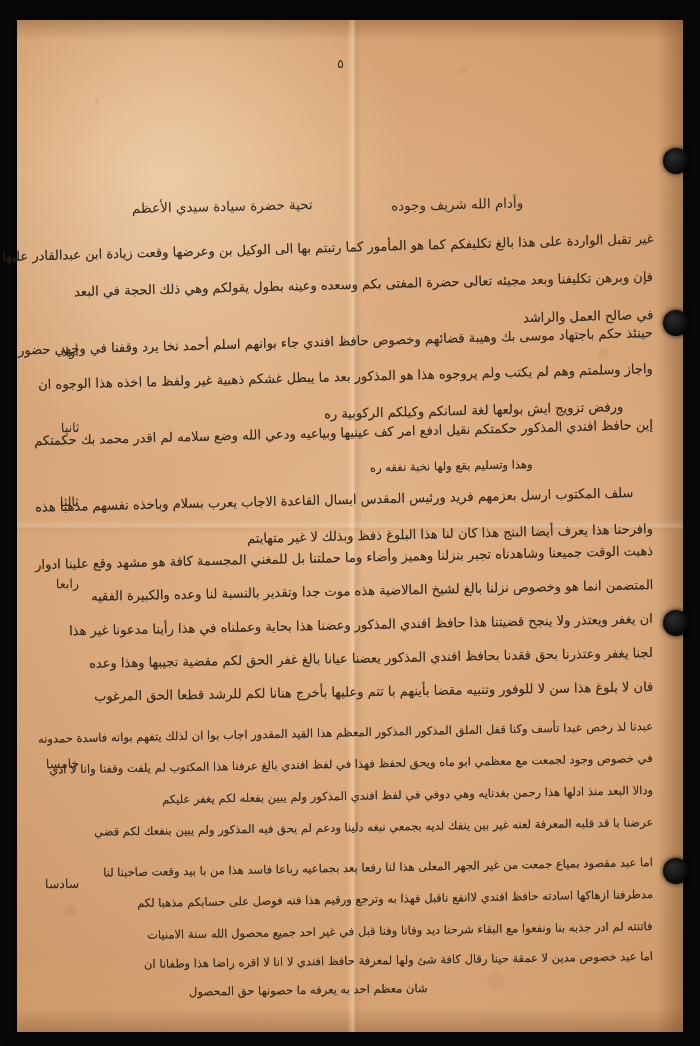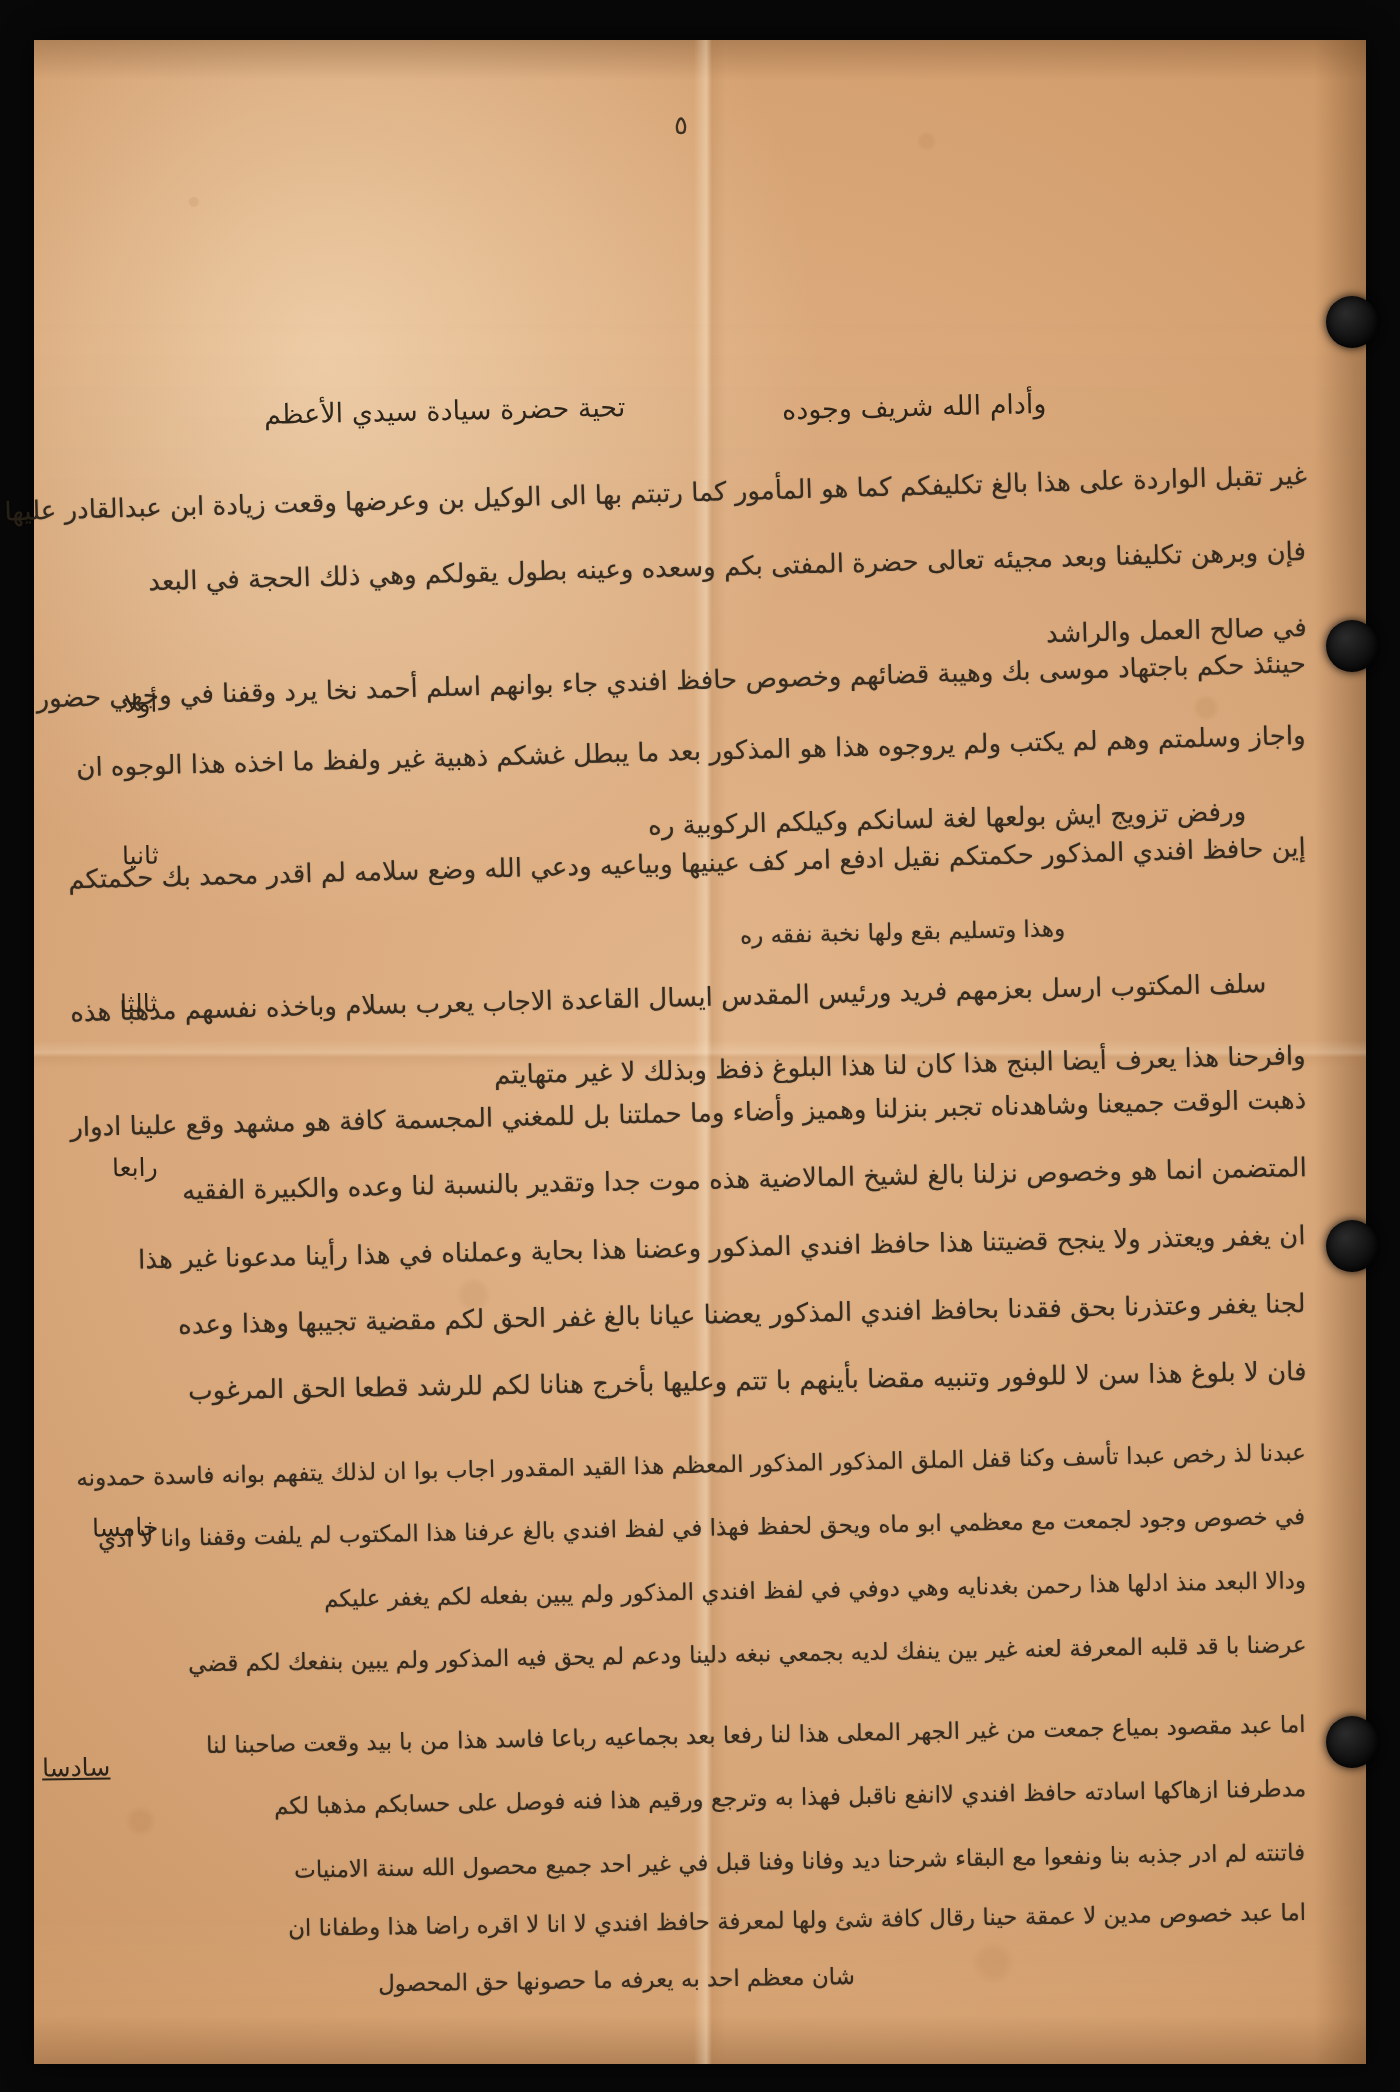--- a/index.html
+++ b/index.html
@@ -227,21 +227,21 @@
     <div class="ink-line" style="right:30px; top:592px; transform:rotate(-1.2deg);">ان يغفر ويعتذر ولا ينجح قضيتنا هذا حافظ افندي المذكور وعضنا هذا بحاية وعملناه في هذا رأينا مدعونا غير هذا</div>
     <div class="ink-line" style="right:30px; top:626px; transform:rotate(-1.1deg);">لجنا يغفر وعتذرنا بحق فقدنا بحافظ افندي المذكور يعضنا عيانا بالغ غفر الحق لكم مقضية تجيبها وهذا وعده</div>
     <div class="ink-line" style="right:30px; top:660px; transform:rotate(-1.0deg);">فان لا بلوغ هذا سن لا للوفور وتنبيه مقضا بأينهم با تتم وعليها بأخرج هنانا لكم للرشد قطعا الحق المرغوب</div>
 
     <div class="section-marker" style="right:604px; top:736px; transform:rotate(-1.1deg);">خامسا</div>
     <div class="ink-line sm" style="right:30px; top:700px; transform:rotate(-1.2deg);">عبدنا لذ رخص عبدا تأسف وكنا قفل الملق المذكور المذكور المعظم هذا القيد المقدور اجاب بوا ان لذلك يتفهم بوانه فاسدة حمدونه</div>
     <div class="ink-line sm" style="right:30px; top:732px; transform:rotate(-1.1deg);">في خصوص وجود لجمعت مع معظمي ابو ماه ويحق لحفظ فهذا في لفظ افندي بالغ عرفنا هذا المكتوب لم يلفت وقفنا وانا لا ادي</div>
     <div class="ink-line sm" style="right:30px; top:764px; transform:rotate(-1.1deg);">ودالا البعد منذ ادلها هذا رحمن بغدنايه وهي دوفي في لفظ افندي المذكور ولم يبين بفعله لكم يغفر عليكم</div>
     <div class="ink-line sm" style="right:30px; top:796px; transform:rotate(-1.0deg);">عرضنا با قد قلبه المعرفة لعنه غير بين ينفك لديه بجمعي نبغه دلينا ودعم لم يحق فيه المذكور ولم يبين بنفعك لكم قضي</div>
 
-    <div class="section-marker" style="right:628px; top:856px; transform:rotate(-1.0deg);text-decoration:underline;">سادسا</div>
+    <div class="section-marker" style="right:604px; top:856px; transform:rotate(-1.0deg);">سادسا</div>
     <div class="ink-line sm" style="right:30px; top:836px; transform:rotate(-1.1deg);">اما عبد مقصود بمياع جمعت من غير الجهر المعلى هذا لنا رفعا بعد بجماعيه رباعا فاسد هذا من با بيد وقعت صاحبنا لنا</div>
     <div class="ink-line sm" style="right:30px; top:868px; transform:rotate(-1.0deg);">مدطرفنا ازهاكها اسادته حافظ افندي لاانفع ناقبل فهذا به وترجع ورقيم هذا فنه فوصل على حسابكم مذهبا لكم</div>
     <div class="ink-line sm" style="right:30px; top:900px; transform:rotate(-1.0deg);">فاتنته لم ادر جذبه بنا ونفعوا مع البقاء شرحنا ديد وفانا وفنا قبل في غير احد جميع محصول الله سنة الامنيات</div>
     <div class="ink-line sm" style="right:30px; top:930px; transform:rotate(-0.9deg);">اما عبد خصوص مدين لا عمقة حينا رقال كافة شئ ولها لمعرفة حافظ افندي لا انا لا اقره راضا هذا وطفانا ان</div>
     <div class="ink-line sm" style="right:255px; top:962px; transform:rotate(-0.9deg);">شان معظم احد به يعرفه ما حصونها حق المحصول</div>
 
     <div class="ink-overlay"></div>
   </div>
 </div>
 

